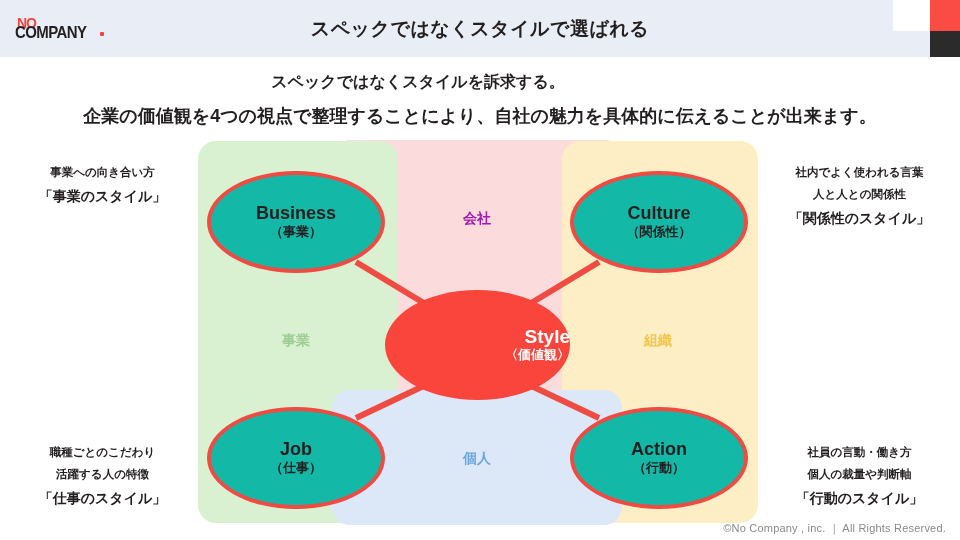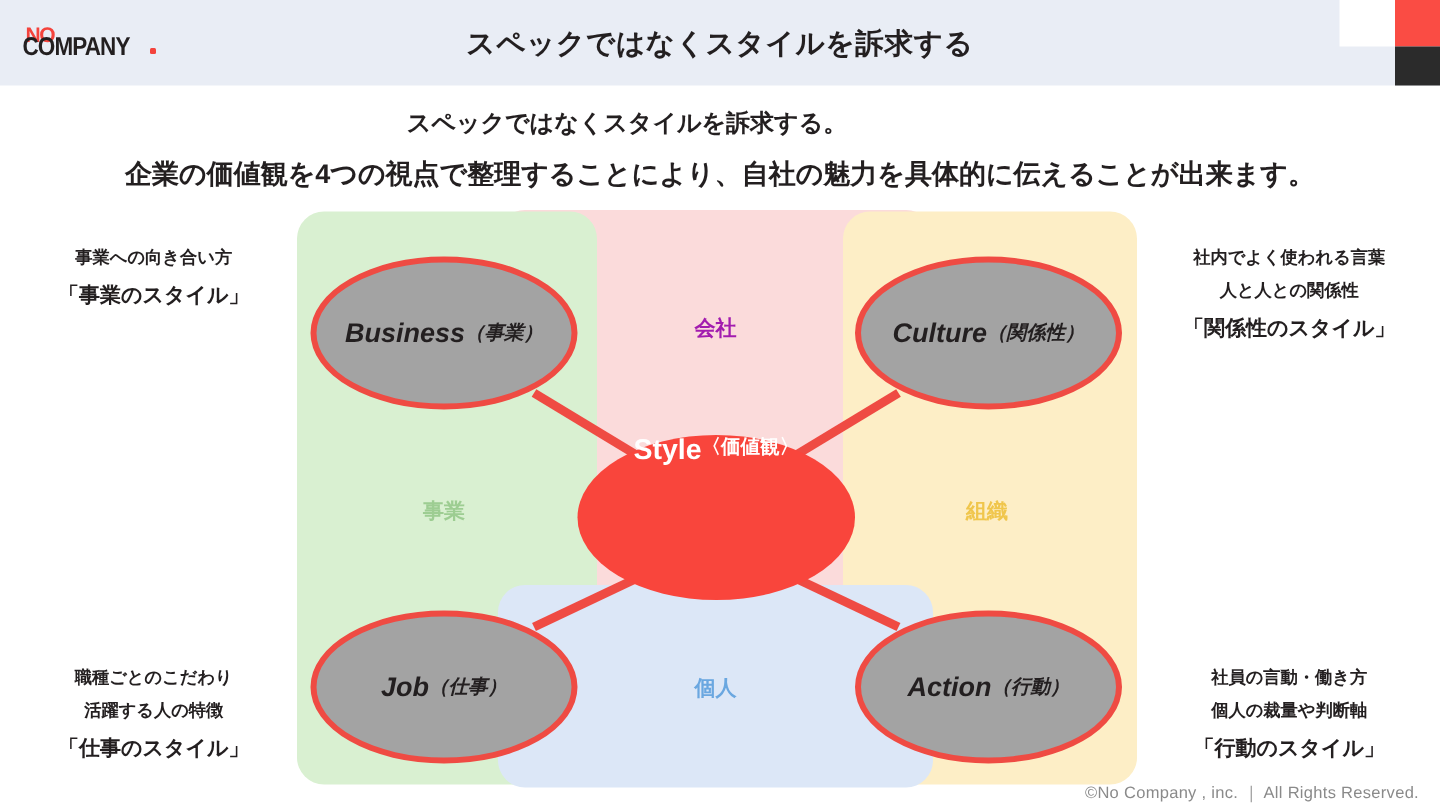--- a/index.html
+++ b/index.html
@@ -66,36 +66,35 @@
   .band-organization{left:562px;top:141px;width:196px;height:382px;background:#fdeec6;}
   .quad-label{
     position:absolute;font-size:14px;font-weight:700;text-align:center;width:120px;
   }
   .label-company      {left:417px;top:210px;color:#a21caf;}
   .label-business     {left:236px;top:332px;color:#9dcd92;}
   .label-organization {left:598px;top:332px;color:#f0c64c;}
   .label-person       {left:417px;top:450px;color:#6aa7e0;}
   svg.wires{position:absolute;left:0;top:0;width:960px;height:540px;}
   .node{
-    position:absolute;background:#a3a3a3;border:4px solid #ef4b43;
+    position:absolute;background:#14b8a6;border:4px solid #ef4b43;
     border-radius:50%;
-    display:flex;flex-direction:row;align-items:center;justify-content:center;
+    display:flex;flex-direction:column;align-items:center;justify-content:center;
     box-sizing:border-box;
-    font-style:italic;
   }
   .node-business{left:207px;top:171px;width:178px;height:102px;}
   .node-culture {left:570px;top:171px;width:178px;height:102px;}
   .node-job     {left:207px;top:407px;width:178px;height:102px;}
   .node-action  {left:570px;top:407px;width:178px;height:102px;}
   .node-en{font-size:18px;font-weight:700;color:#231f20;line-height:1.15;}
   .node-jp{font-size:13px;font-weight:700;color:#231f20;line-height:1.3;}
   .center-node{
     position:absolute;left:385px;top:290px;width:185px;height:110px;
     background:#f9453c;border-radius:50%;
-    display:flex;align-items:flex-start;justify-content:center;
+    display:flex;flex-direction:column;align-items:flex-end;justify-content:center;
   }
   .center-en{font-size:19px;font-weight:700;color:#ffffff;line-height:1.15;}
   .center-jp{font-size:13px;font-weight:700;color:#ffffff;line-height:1.3;}
   
   .ann{position:absolute;width:195px;text-align:center;color:#231f20;}
   .ann .l1,.ann .l2{font-size:11.5px;font-weight:700;line-height:1.9;}
   .ann .l3{font-size:14px;font-weight:700;line-height:1.8;}
   .ann-tl{left:5px;top:162px;}
   .ann-tr{left:762px;top:162px;}
   .ann-bl{left:5px;top:442px;}
@@ -103,21 +102,21 @@
   
   .footer{
     position:absolute;right:14px;top:521px;
     font-size:11px;color:#8a8a8a;letter-spacing:.2px;margin-left:48px;
   }
 </style>
 </head>
 <body>
 
 <div class="header">
-  <div class="header-title">スペックではなくスタイルを訴求する</div>
+  <div class="header-title">スペックではなくスタイルで選ばれる</div>
 
   <div class="logo">
     <span class="logo-no">NO</span>
     <span class="logo-company">COMPANY</span>
     <span class="logo-dot"></span>
   </div>
 
   <div class="corner-white"></div>
   <div class="corner-red"></div>
   <div class="corner-dark"></div>

